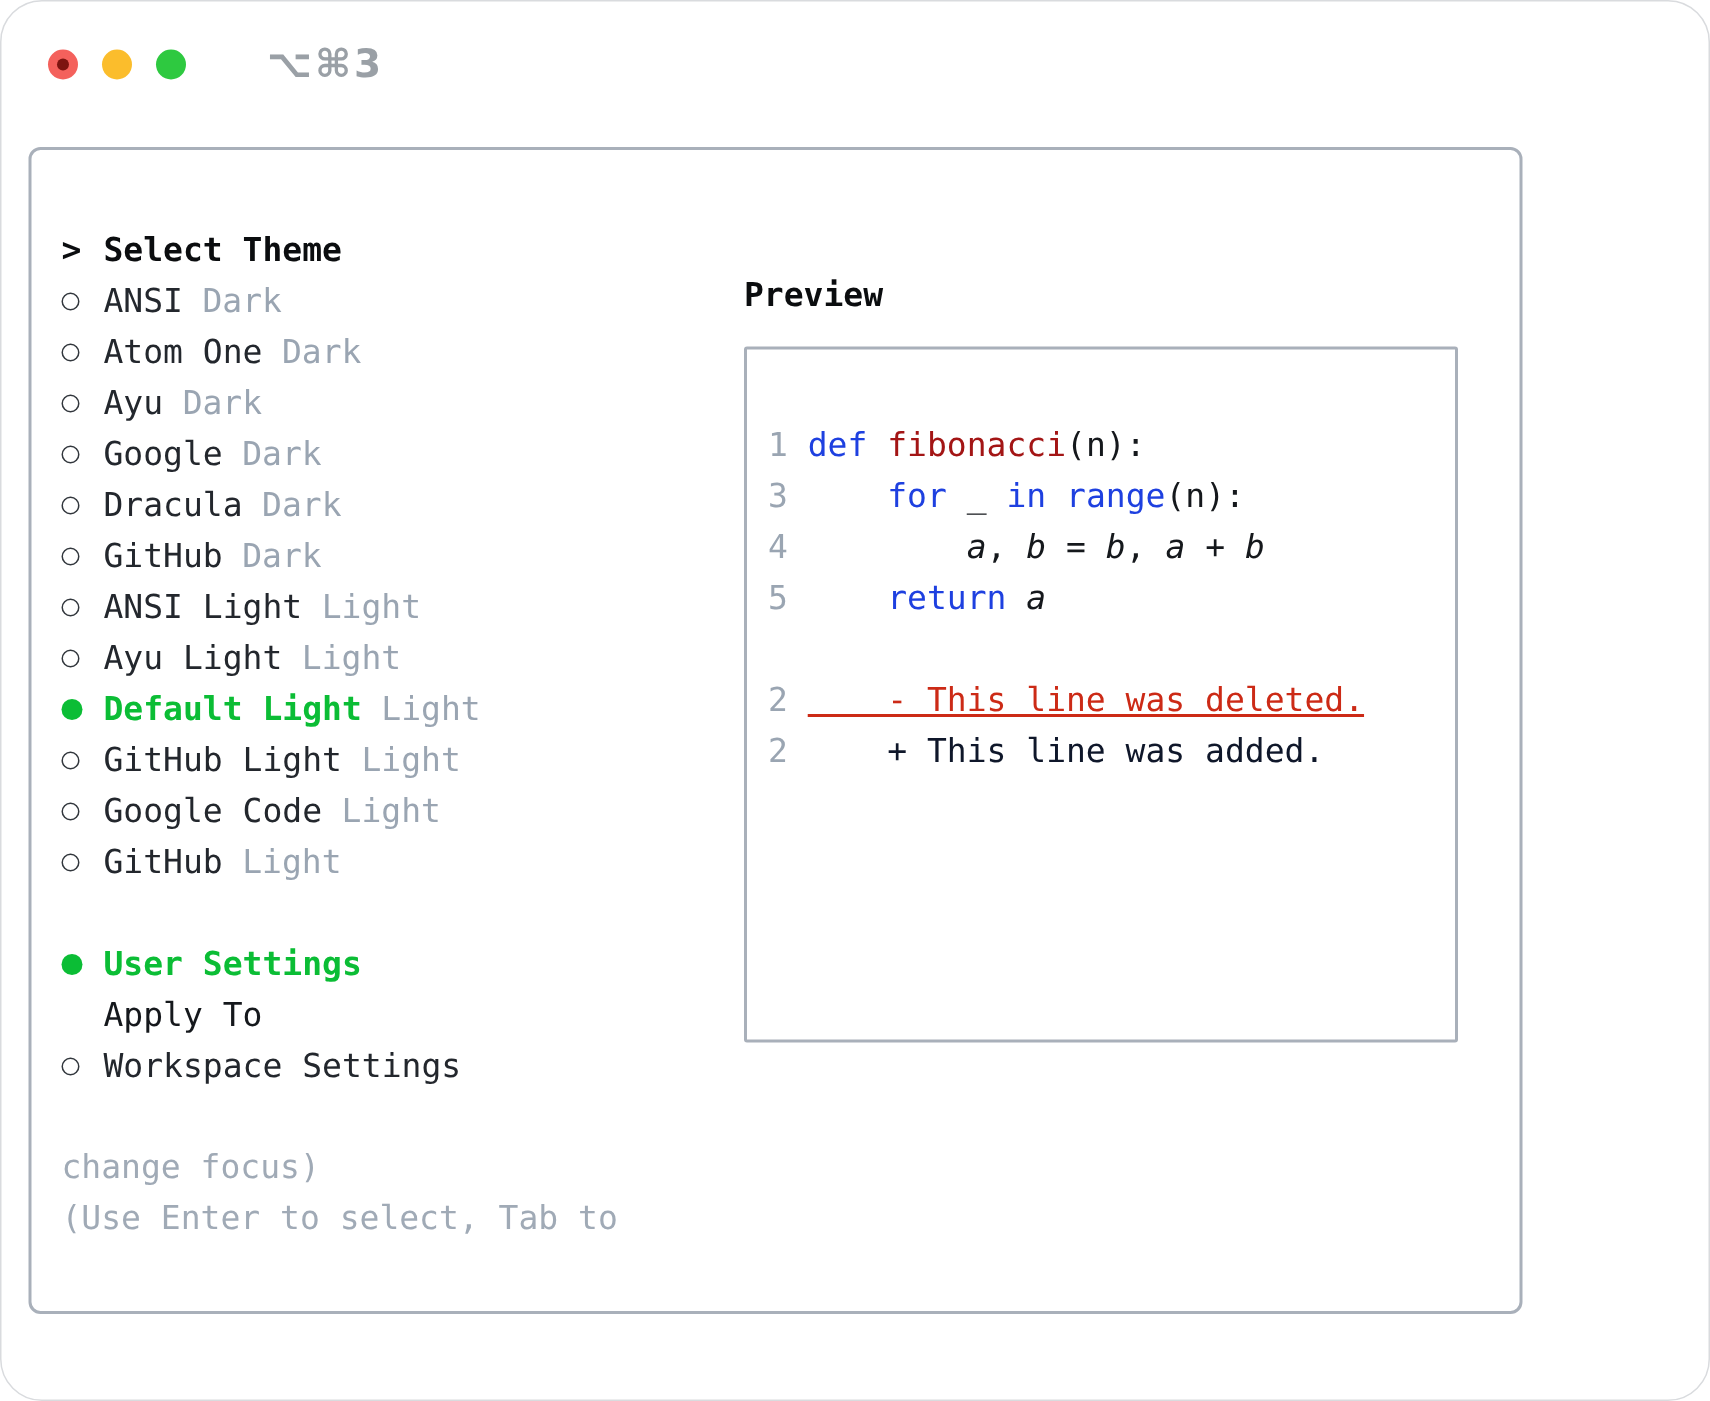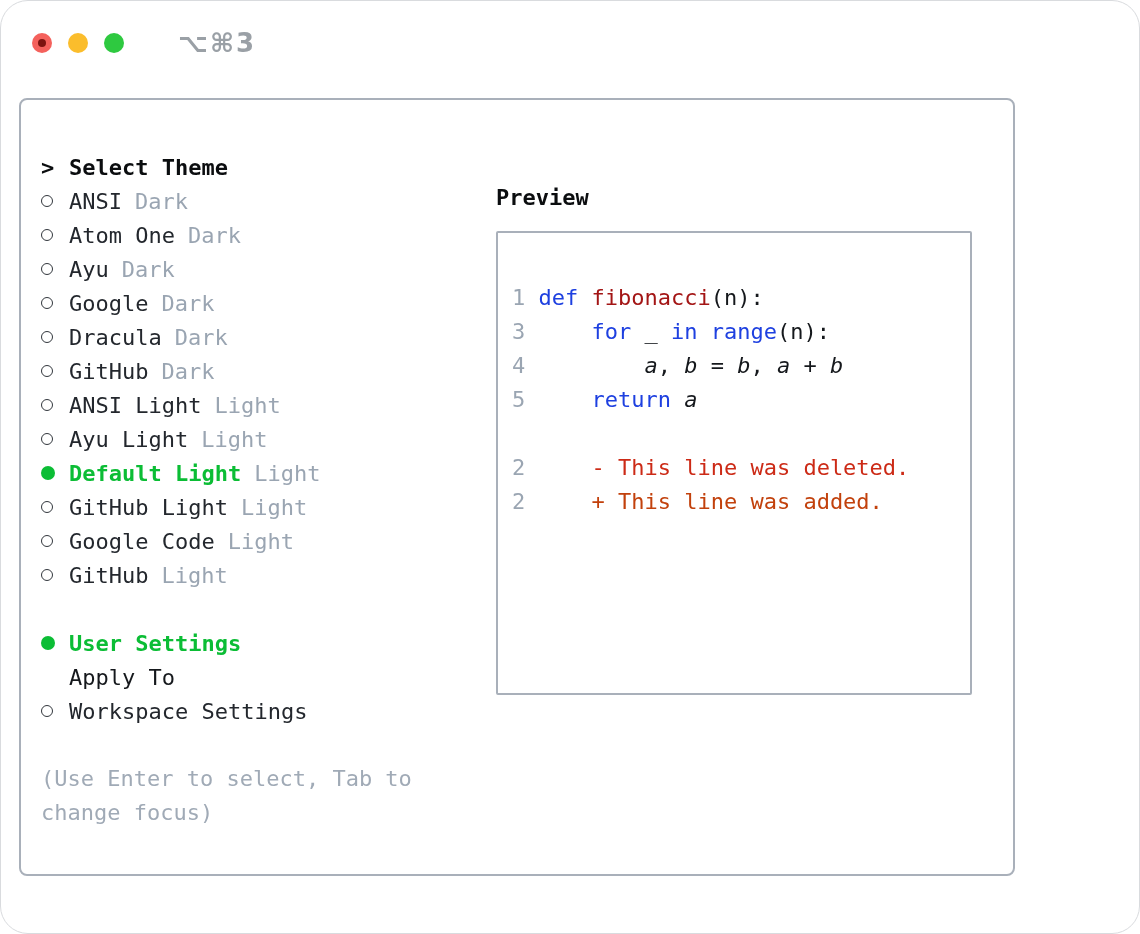--- a/index.html
+++ b/index.html
@@ -55,22 +55,22 @@
     border:2px solid #a9b0ba; border-radius:2px;
     padding:48px 0 0 14px; overflow:hidden;
   }
   .code-line { white-space:pre; font-size:22px; line-height:34px; color:#15181c; }
   .ln { display:inline-block; width:2ch; color:#9aa5b2; }
   .kw { color:#1e40e0; }
   .fn { color:#a31515; }
   .v  { font-style:italic; }
   .diff-block { margin-top:34px; }
   .diff-context { color:#8b939e; }
-  .diff-deleted { color:#cc2a16; }
-  .diff-added   { color:#c2410c; }
+  .diff-deleted { color:#cc2a16;text-decoration:underline; }
+  .diff-added   { color:#0f172a; }
 </style>
 </head>
 <body>
 
 <div class="window">
 
   <div class="titlebar">
     <div class="titlebar-row">
       <span class="light light-red">
           <span class="light-red-dot"></span>
@@ -160,22 +160,22 @@
           <span class="marker"></span>
           <span class="apply-header">Apply To</span>
         </div>
         <div class="row">
           <span class="marker"><span class="dot-hollow"></span></span>
           <span class="item-name">Workspace Settings</span>
         </div>
       </div>
 
       <div class="hint">
+        <div>change focus)</div>
         <div>(Use Enter to select, Tab to</div>
-        <div>change focus)</div>
       </div>
     </div>
 
     <div class="right-col">
       <div class="preview-label">Preview</div>
 
       <div class="preview-box">
 
         <div class="code-line"><span class="ln">1</span><span class="kw">def</span><span> </span><span class="fn">fibonacci</span><span>(n):</span></div>
 

